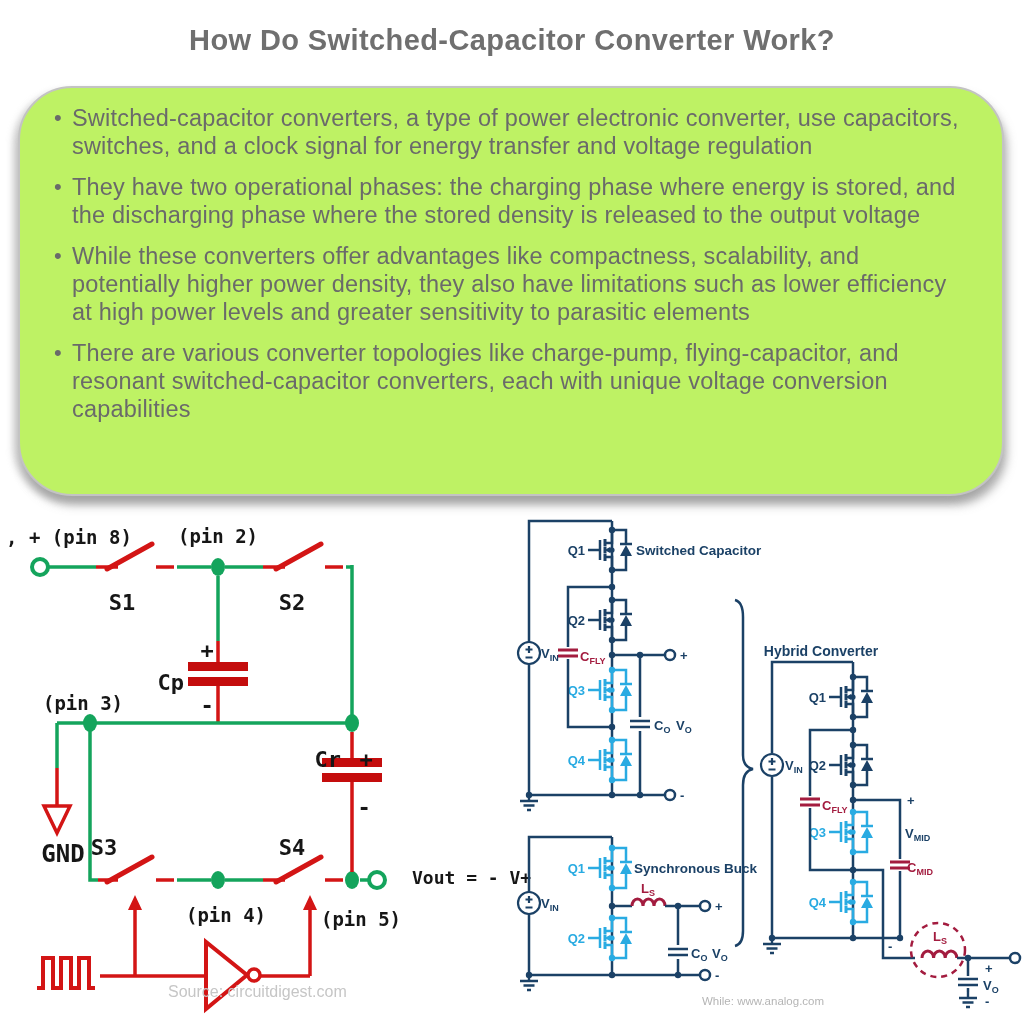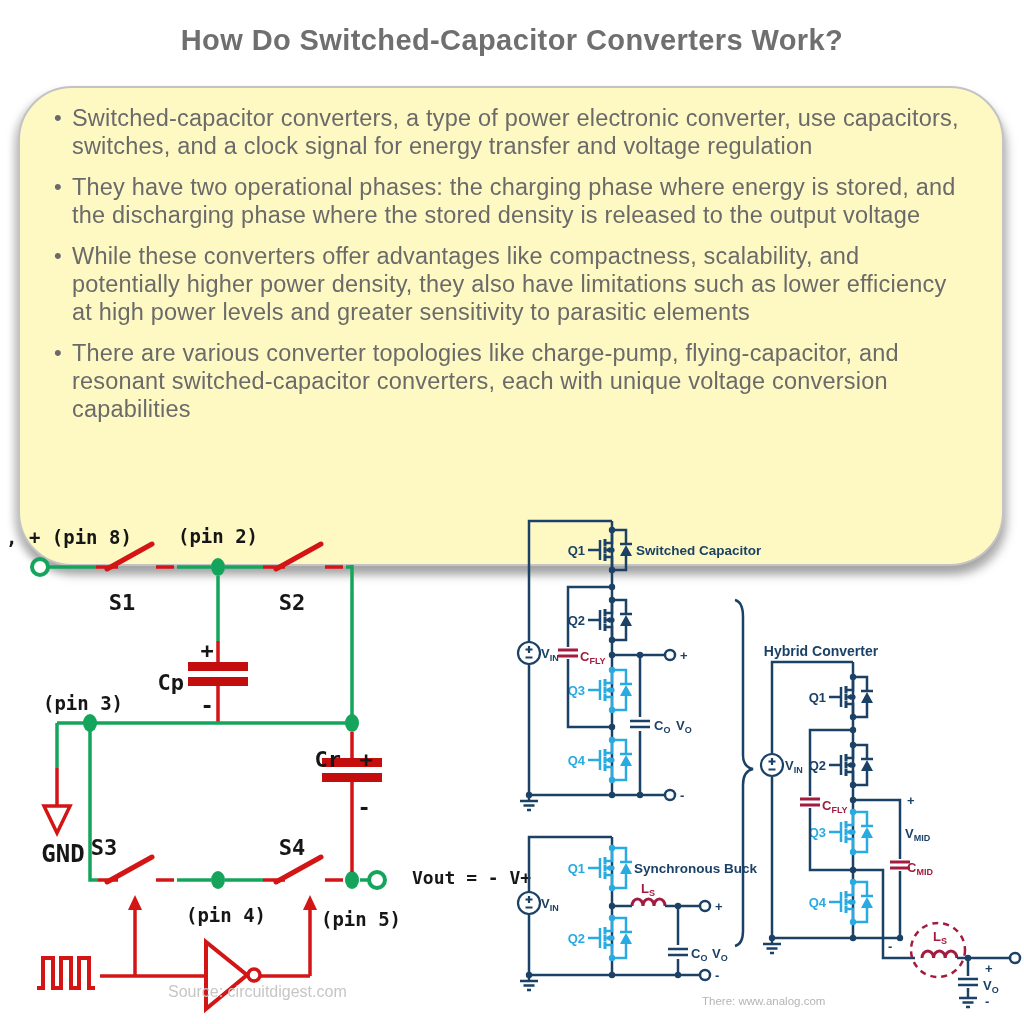--- a/index.html
+++ b/index.html
@@ -7,22 +7,22 @@
     width:1024px;height:1024px;position:relative;overflow:hidden;
     background:#ffffff;font-family:"Liberation Sans",sans-serif;
   }
   
   .page-title{
     position:absolute;left:0;top:24px;width:1024px;text-align:center;
     font-size:29px;font-weight:600;color:#6f6f6f;letter-spacing:.4px;
   }
   
   .info-box{
-    position:absolute;left:18px;top:86px;width:986px;height:480px;
-    box-sizing:border-box;background:#fef9c3;border:2px solid #c3c3c3;
+    position:absolute;left:18px;top:86px;width:986px;height:410px;
+    box-sizing:border-box;background:#bef264;border:2px solid #c3c3c3;
     border-radius:54px;
     box-shadow:-5px 5px 7px rgba(150,150,150,.45), 3px 9px 10px rgba(110,110,110,.55);
     padding:16px 38px 8px 34px;
   }
   .bullet{display:flex;margin-bottom:13px;color:#6a6a6a;}
   .bullet .mark{width:18px;flex:0 0 18px;font-size:22px;line-height:28px;}
   .bullet .mark::before{content:"\2022";}
   .bullet .btxt{
     flex:1;max-width:900px;font-size:23.5px;line-height:28px;letter-spacing:.2px;
   }
@@ -76,21 +76,21 @@
     <g id="vsource" stroke="currentColor" stroke-width="2.2" fill="none">
       <circle cx="0" cy="0" r="11" fill="#ffffff"></circle>
       <path d="M-3.5,-3.5 H3.5 M0,-7 V0 M-3.5,4.5 H3.5"></path>
     </g>
     <g id="ground" stroke="currentColor" stroke-width="2.4" fill="none">
       <path d="M0,0 V6 M-9,6 H9 M-5.5,10.5 H5.5 M-2,15 H2"></path>
     </g>
   </defs>
 </svg>
 
-<div class="page-title">How Do Switched-Capacitor Converters Work?</div>
+<div class="page-title">How Do Switched-Capacitor Converter Work?</div>
 
 <div class="info-box">
   <div class="bullet">
     <span class="mark"></span>
     <span class="btxt">Switched-capacitor converters, a type of power electronic converter, use capacitors, switches, and a clock signal for energy transfer and voltage regulation</span>
   </div>
   <div class="bullet">
     <span class="mark"></span>
     <span class="btxt">They have two operational phases: the charging phase where energy is stored, and the discharging phase where the stored density is released to the output voltage</span>
   </div>
@@ -339,13 +339,13 @@
   <g>
     <path class="nv" d="M213,328 V346 M213,358 V362"></path>
     <path class="nv" d="M203,349 H223 M203,355 H223"></path>
   </g>
   <use href="#ground" x="213" y="362" color="#1b4166"></use>
   <text class="albl navytxt" x="230" y="343">+</text>
   <text class="albl navytxt" x="228" y="360"><tspan>V</tspan><tspan class="asub" dy="3">O</tspan></text>
   <text class="albl navytxt" x="230" y="376">-</text>
 </svg>
 
-<div class="analog-wm">There: www.analog.com</div>
+<div class="analog-wm">While: www.analog.com</div>
 
 </body></html>

